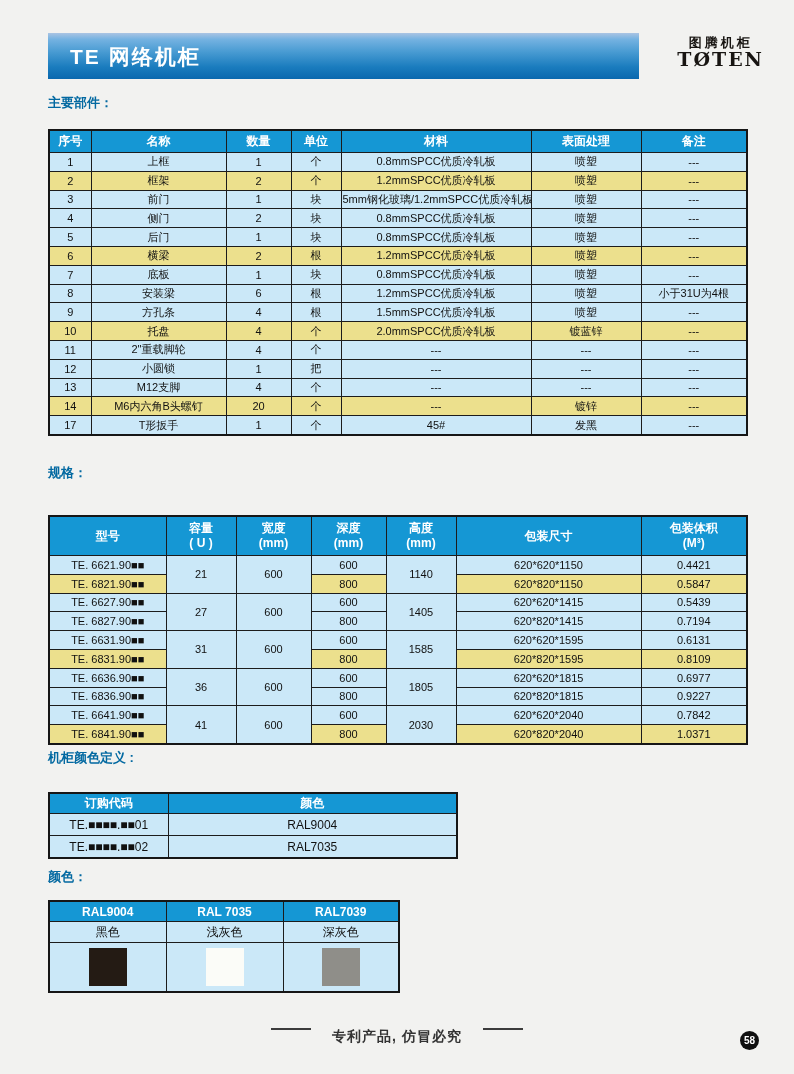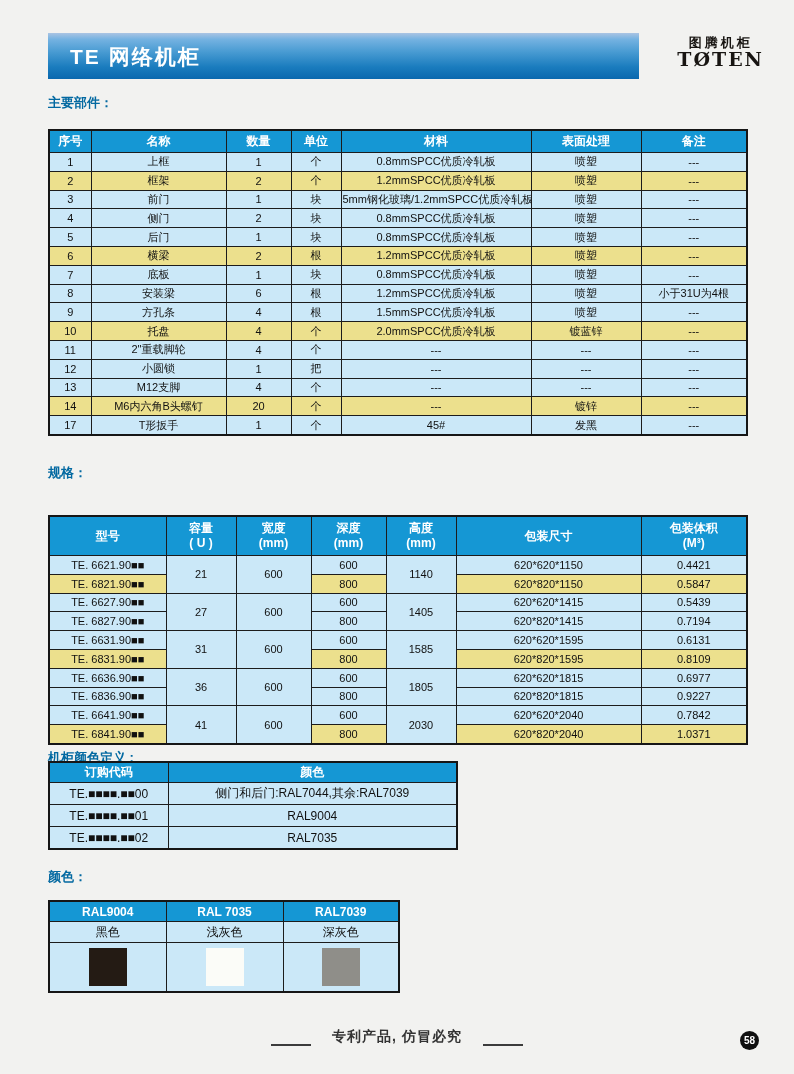--- a/index.html
+++ b/index.html
@@ -34,32 +34,32 @@
 
   #t1{left:48px;top:117px;width:698px;}
   #t1 thead th{height:21px;}
   #t1 tbody td{height:17.8px;}
 
   #t2{left:48px;top:503px;width:698px;}
   #t2 thead th{height:38px;}
   #t2 tbody td{height:17.8px;}
   .h2l{line-height:1.25;}
 
-  #t3{left:48px;top:749px;width:408px;padding-left:28px;}
+  #t3{left:48px;top:780px;width:408px;padding-left:28px;}
   #t3 thead th{height:19px;}
   #t3 tbody td{height:21px;font-size:12px;}
 
   #t4{left:48px;top:888px;width:350px;}
   #t4 thead th{height:19px;}
   #t4 td.cname{height:20px;font-size:12px;}
   #t4 td.cswatch{height:48px;}
   .swatch{width:38px;height:38px;margin:0 auto;}
 
   
-  .footer{position:absolute;left:0;top:1028px;width:100%;display:flex;justify-content:center;align-items:flex-end;gap:8px;}
+  .footer{position:absolute;left:0;top:1028px;width:100%;display:flex;justify-content:center;align-items:flex-start;gap:8px;}
   .dash{width:40px;height:2px;background:#3c3c3c;margin:0 13px;}
   .slogan{font-size:14px;font-weight:bold;color:#333;letter-spacing:1px;}
   .page-badge{position:absolute;right:35px;top:1031px;width:19px;height:19px;border-radius:50%;
               background:#101010;color:#fff;font-size:10px;font-weight:bold;line-height:19px;text-align:center;}
 </style>
 </head>
 <body>
 
 <div class="page">
 
@@ -363,24 +363,20 @@
         <col style="width:289px">
       </colgroup>
     <thead>
         <tr id="t3-head">
           <th>订购代码</th>
           <th>颜色</th>
         </tr>
       </thead>
     <tbody id="t3-body">
         <tr>
-          <td>TE.■■■■.■■00</td>
-          <td>侧门和后门:RAL7044,其余:RAL7039</td>
-        </tr>
-        <tr>
           <td>TE.■■■■.■■01</td>
           <td>RAL9004</td>
         </tr>
         <tr>
           <td>TE.■■■■.■■02</td>
           <td>RAL7035</td>
         </tr>
       </tbody>
   </table>
 

